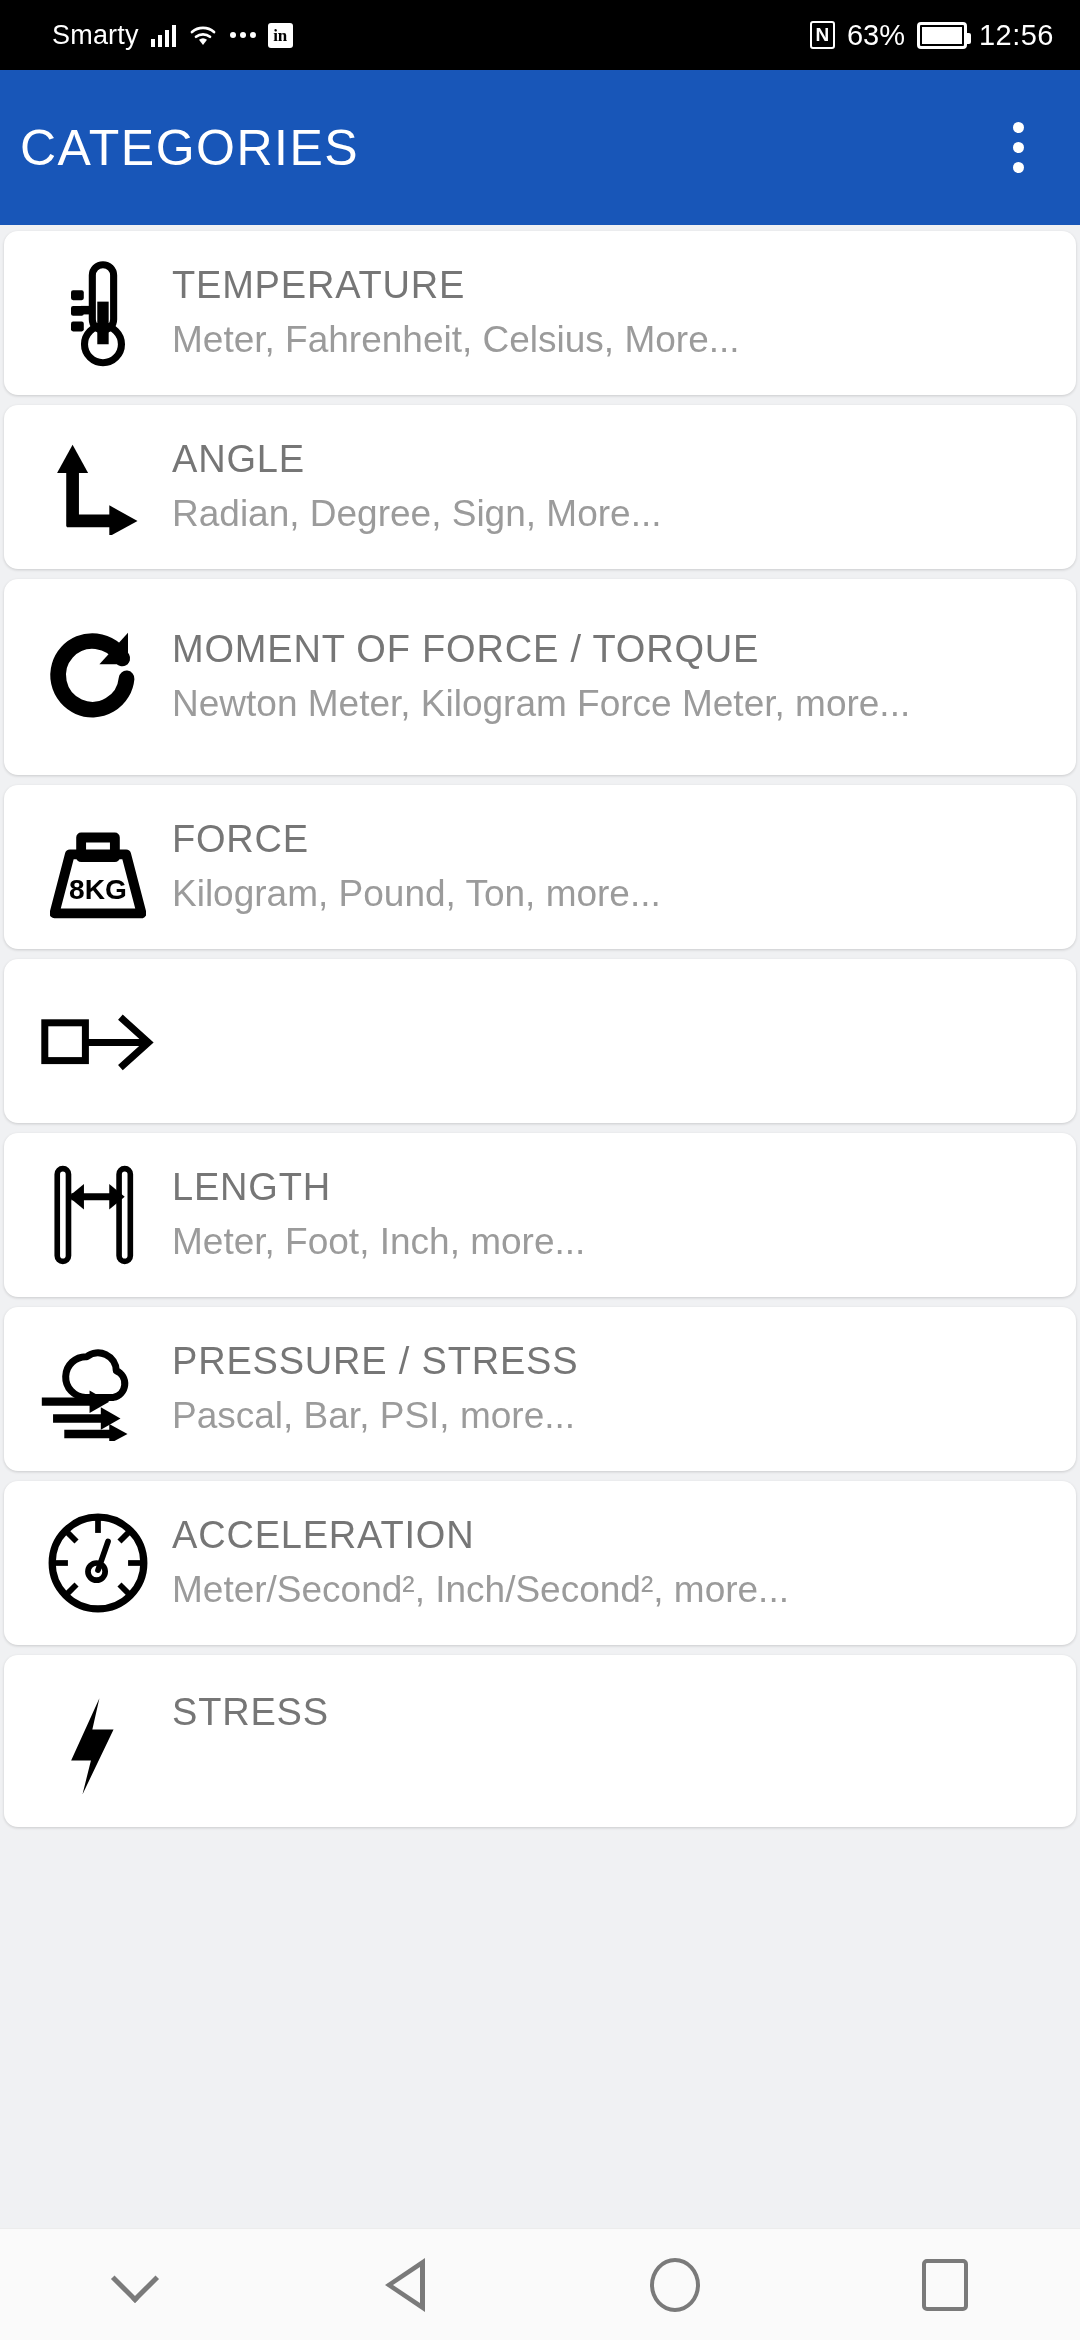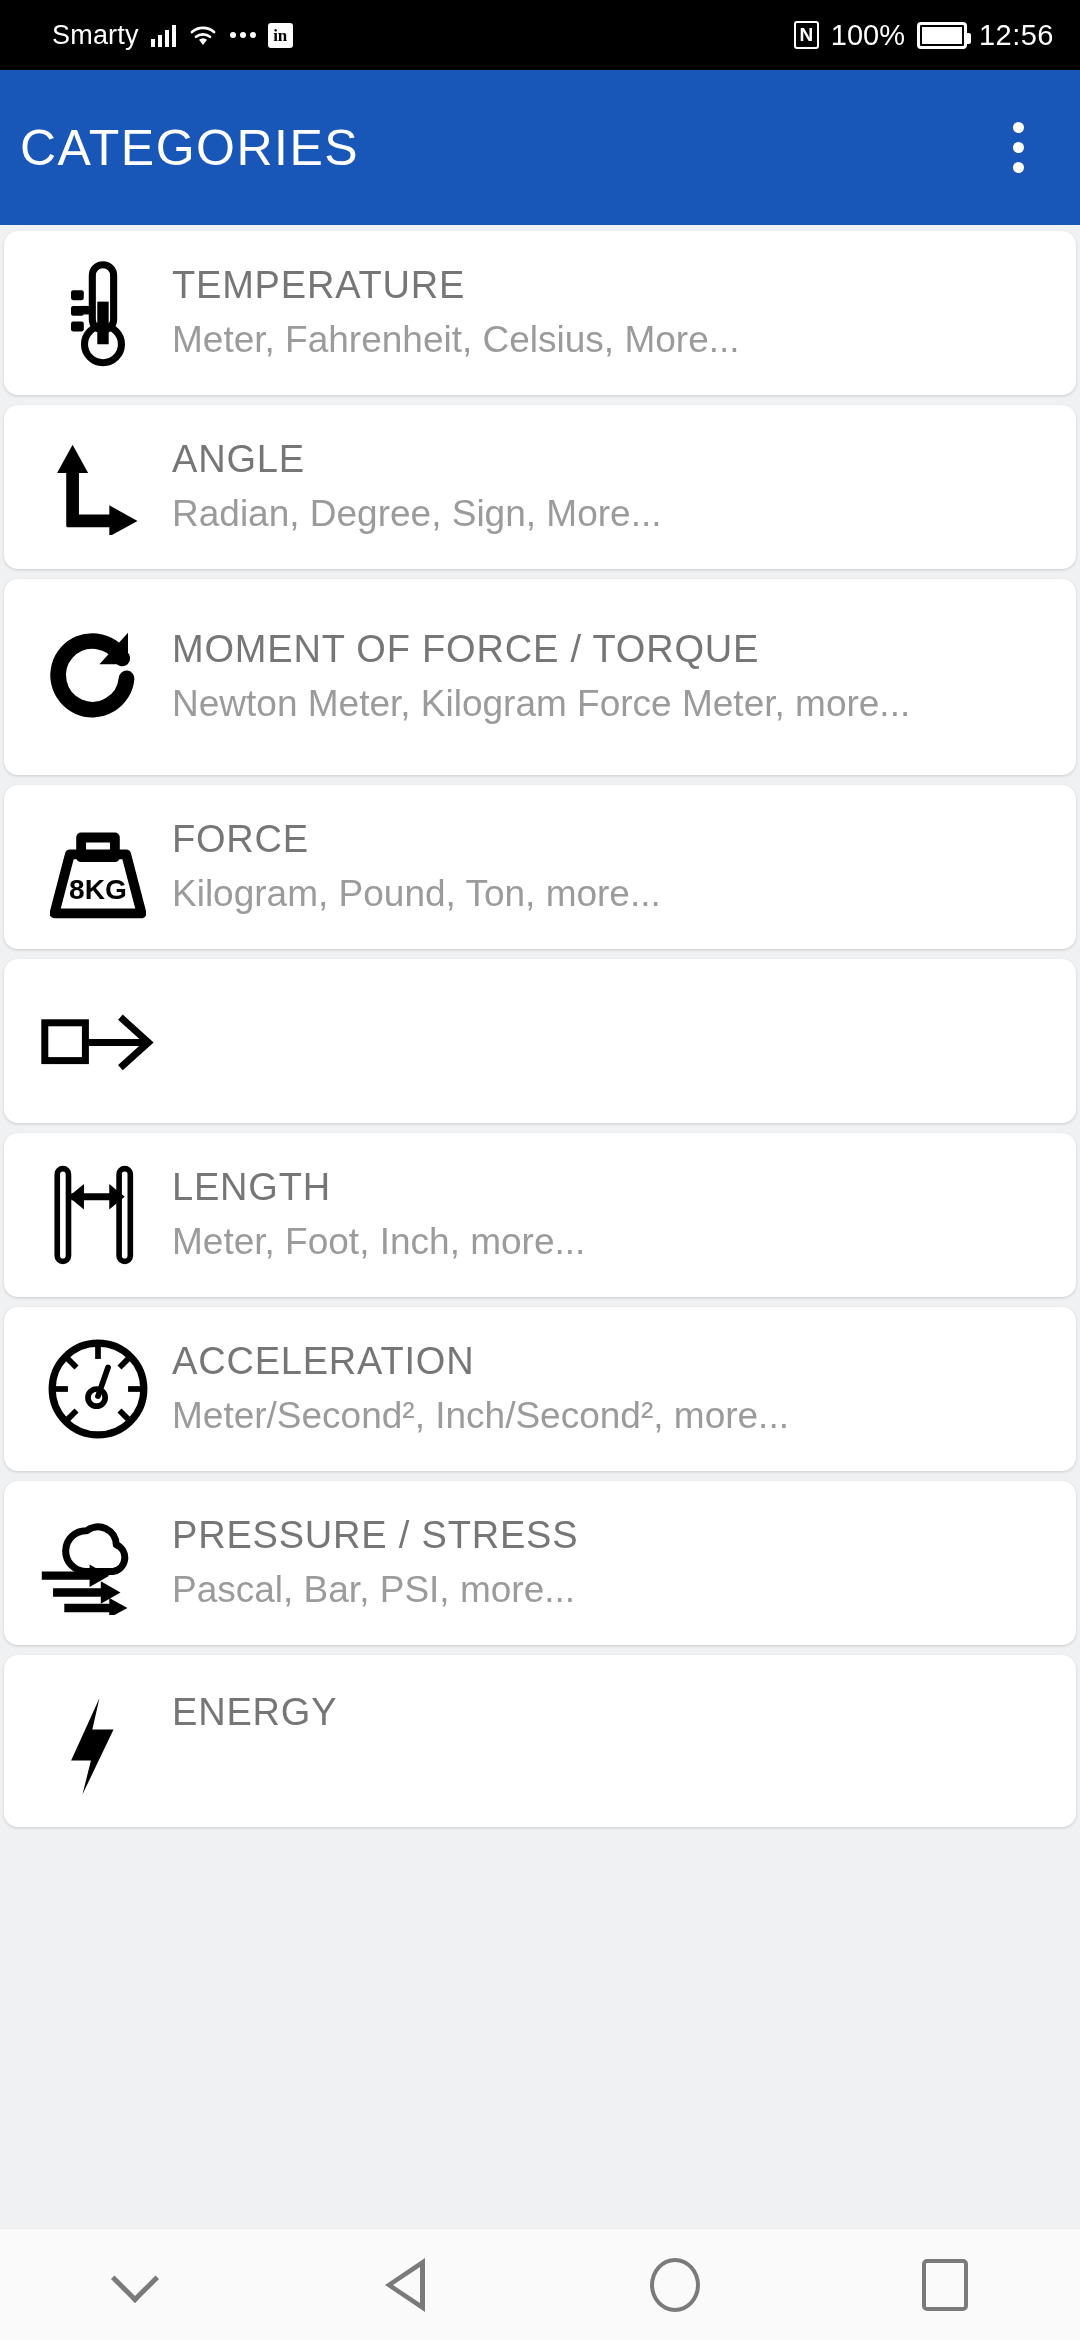--- a/index.html
+++ b/index.html
@@ -125,21 +125,21 @@
       </svg>
       <span class="icon-dots3">
           <span></span>
           <span></span>
           <span></span>
         </span>
       <span class="icon-li">in</span>
     </div>
     <div class="sb-right">
       <span class="icon-nfc">N</span>
-      <span class="sb-batt-pct">100%</span>
+      <span class="sb-batt-pct">63%</span>
       <span class="icon-batt"></span>
       <span class="sb-time">12:56</span>
     </div>
   </div>
 
   <div class="appbar">
     <div class="appbar-title">CATEGORIES</div>
     <div class="overflow-btn">
       <span></span>
         <span></span>
@@ -225,20 +225,38 @@
           <rect x="6" y="4" width="8" height="66" rx="4" fill="none" stroke="#000" stroke-width="4"></rect>
           <rect x="50" y="4" width="8" height="66" rx="4" fill="none" stroke="#000" stroke-width="4"></rect>
           <path d="M16 24 H50" stroke="#000" stroke-width="5"></path>
           <path d="M25 15 L14 24 L25 33 Z" fill="#000"></path>
           <path d="M43 15 L54 24 L43 33 Z" fill="#000"></path>
         </svg>
       </div>
       <div class="card-text">
         <div class="card-title">LENGTH</div>
         <div class="card-sub">Meter, Foot, Inch, more...</div>
+      </div>
+    </div>
+
+    <div class="card">
+      <div class="card-icon">
+        <svg width="118" height="104" viewBox="0 0 84 74">
+          <path d="M34 14 a13 13 0 0 1 21 10 a10 10 0 0 1 -2 19 H33 a13 13 0 0 1 1 -29 Z" fill="none" stroke="#000" stroke-width="5" stroke-linejoin="round"></path>
+          <path d="M2 46 H44" stroke="#000" stroke-width="6"></path>
+          <path d="M36 38 L50 46 L36 54 Z" fill="#000"></path>
+          <path d="M10 58 H52" stroke="#000" stroke-width="6"></path>
+          <path d="M44 50 L58 58 L44 66 Z" fill="#000"></path>
+          <path d="M18 69 H56" stroke="#000" stroke-width="6"></path>
+          <path d="M50 62 L63 69 L50 76 Z" fill="#000"></path>
+        </svg>
+      </div>
+      <div class="card-text">
+        <div class="card-title">PRESSURE / STRESS</div>
+        <div class="card-sub">Pascal, Bar, PSI, more...</div>
       </div>
     </div>
 
     <div class="card">
       <div class="card-icon">
         <svg width="106" height="106" viewBox="0 0 74 74">
           <circle cx="37" cy="37" r="32" fill="none" stroke="#000" stroke-width="5"></circle>
           <path d="M37 5 V16" stroke="#000" stroke-width="4"></path>
           <path d="M5 37 H16" stroke="#000" stroke-width="4"></path>
           <path d="M58 37 H69" stroke="#000" stroke-width="4"></path>
@@ -249,46 +267,28 @@
           <path d="M44 22 L37 42" stroke="#000" stroke-width="4" stroke-linecap="round"></path>
           <circle cx="36" cy="43" r="6" fill="none" stroke="#000" stroke-width="4"></circle>
         </svg>
       </div>
       <div class="card-text">
         <div class="card-title">ACCELERATION</div>
         <div class="card-sub">Meter/Second², Inch/Second², more...</div>
       </div>
     </div>
 
-    <div class="card">
-      <div class="card-icon">
-        <svg width="118" height="104" viewBox="0 0 84 74">
-          <path d="M34 14 a13 13 0 0 1 21 10 a10 10 0 0 1 -2 19 H33 a13 13 0 0 1 1 -29 Z" fill="none" stroke="#000" stroke-width="5" stroke-linejoin="round"></path>
-          <path d="M2 46 H44" stroke="#000" stroke-width="6"></path>
-          <path d="M36 38 L50 46 L36 54 Z" fill="#000"></path>
-          <path d="M10 58 H52" stroke="#000" stroke-width="6"></path>
-          <path d="M44 50 L58 58 L44 66 Z" fill="#000"></path>
-          <path d="M18 69 H56" stroke="#000" stroke-width="6"></path>
-          <path d="M50 62 L63 69 L50 76 Z" fill="#000"></path>
-        </svg>
-      </div>
-      <div class="card-text">
-        <div class="card-title">PRESSURE / STRESS</div>
-        <div class="card-sub">Pascal, Bar, PSI, more...</div>
-      </div>
-    </div>
-
     <div class="card clipped">
       <div class="card-icon">
         <svg width="82" height="100" viewBox="0 0 58 70">
           <path d="M30 2 L10 46 H24 L18 70 L40 24 H25 Z" fill="#000"></path>
         </svg>
       </div>
       <div class="card-text">
-        <div class="card-title">ENERGY</div>
+        <div class="card-title">STRESS</div>
       </div>
     </div>
 
   </div>
 
   <div class="navbar">
     <div class="nav-btn">
         <span class="nav-chevron"></span>
       </div>
     <div class="nav-btn">

